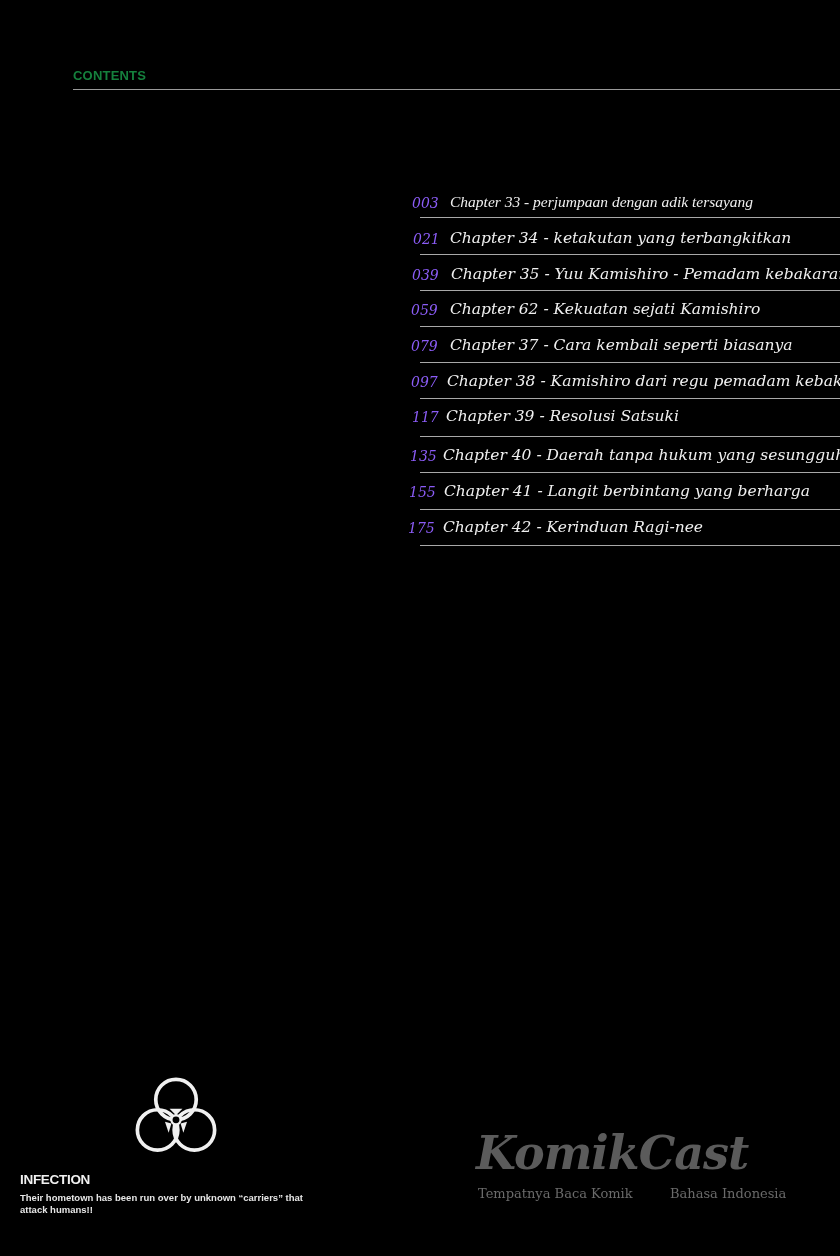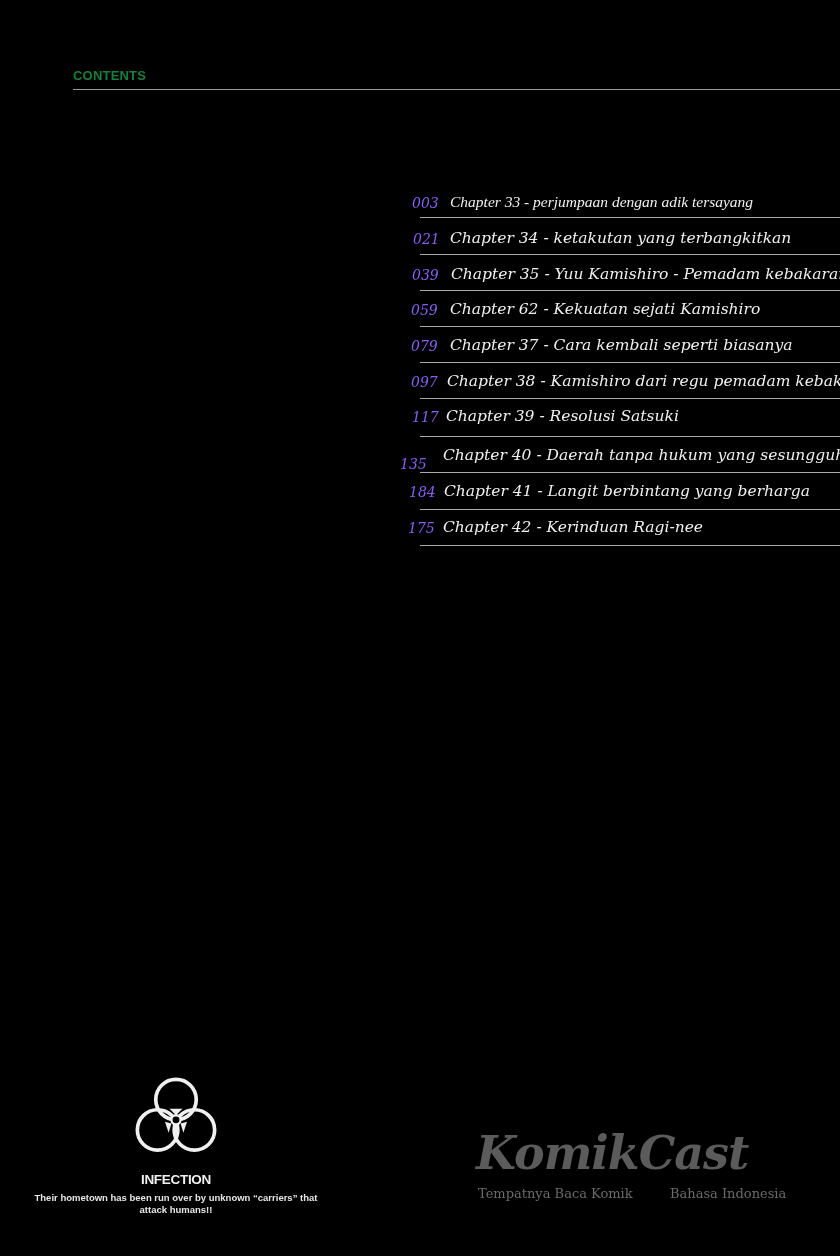--- a/index.html
+++ b/index.html
@@ -69,21 +69,20 @@
     left: 20px;
     width: 420px;
     height: 1px;
     background: #a8a8a8;
   }
   .infection {
     position: absolute;
     left: 20px;
     top: 1072px;
     width: 312px;
-    text-align: center;
   }
   .biohazard {
     display: block;
     margin: 0 auto;
     width: 92px;
     height: 92px;
   }
   .infection-title {
     margin-top: 8px;
     font-family: "Liberation Sans", sans-serif;
@@ -174,26 +173,26 @@
     <span class="toc-page" style="left:11px;">097</span>
     <span class="toc-title" style="left:47px;">Chapter 38 - Kamishiro dari regu pemadam kebakaran</span>
     <div class="toc-rule" style="top:26px;"></div>
   </div>
   <div class="toc-row" style="top:407px;">
     <span class="toc-page" style="left:12px;">117</span>
     <span class="toc-title" style="left:46px;">Chapter 39 - Resolusi Satsuki</span>
     <div class="toc-rule" style="top:29px;"></div>
   </div>
   <div class="toc-row" style="top:446px;">
-    <span class="toc-page" style="left:0;margin-top:8px;">135</span>
+    <span class="toc-page" style="left:10px;">135</span>
     <span class="toc-title" style="left:43px;">Chapter 40 - Daerah  tanpa hukum yang sesungguhnya</span>
     <div class="toc-rule" style="top:26px;"></div>
   </div>
   <div class="toc-row" style="top:482px;">
-    <span class="toc-page" style="left:9px;">184</span>
+    <span class="toc-page" style="left:9px;">155</span>
     <span class="toc-title" style="left:44px;">Chapter 41 - Langit berbintang yang berharga</span>
     <div class="toc-rule" style="top:27px;"></div>
   </div>
   <div class="toc-row" style="top:518px;">
     <span class="toc-page" style="left:8px;">175</span>
     <span class="toc-title" style="left:43px;">Chapter 42 - Kerinduan Ragi-nee</span>
     <div class="toc-rule" style="top:27px;"></div>
   </div>
 </div>
 

